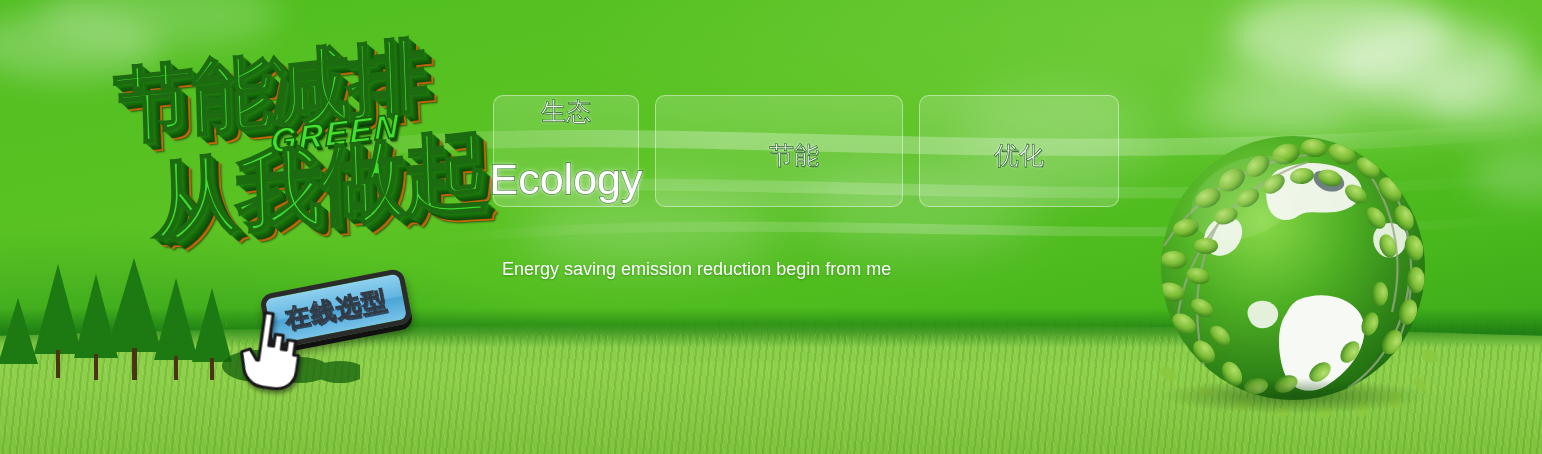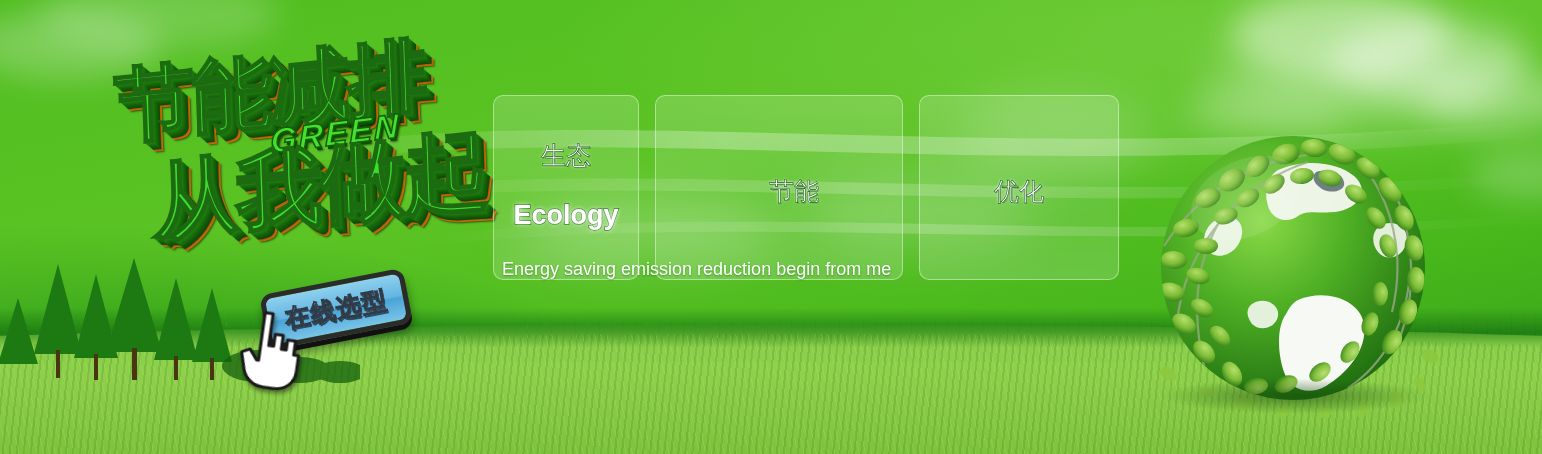--- a/index.html
+++ b/index.html
@@ -135,41 +135,41 @@
   .cursor-hand{
     position:absolute;left:-20px;top:22px;
     transform:rotate(8deg);
     filter:drop-shadow(2px 3px 2px rgba(0,0,0,.45));
   }
 
   
   .cards{position:absolute;left:493px;top:95px;display:flex;gap:16px;}
   .card{
     position:relative;
-    height:185px;
+    height:112px;
     border-radius:10px;
     border:1px solid rgba(255,255,255,.42);
     background:linear-gradient(180deg, rgba(255,255,255,.17) 0%, rgba(255,255,255,.10) 55%, rgba(255,255,255,.17) 100%);
     display:flex;flex-direction:column;align-items:center;justify-content:center;
     box-sizing:border-box;
     padding:0 18px;
   }
   .card:nth-child(1){width:146px;}
   .card:nth-child(2){width:248px;padding-left:48px;}
   .card:nth-child(3){width:200px;}
   .card-cn{
     font-size:25px;line-height:1;
     color:#ffffff;font-weight:normal;
     margin-top:8px;
     -webkit-text-stroke:0.6px #14600c;
     text-shadow:0 0 3px rgba(255,255,255,.9), 1px 1px 0 rgba(20,96,12,.5);
   }
   .card-en{
-    font-size:27px;line-height:1;
-    color:#ffffff;font-weight:bold;
+    font-size:43px;line-height:1;
+    color:#ffffff;font-weight:normal;
     margin-top:34px;margin-bottom:11px;
     white-space:nowrap;
     -webkit-text-stroke:1.4px #15600c;
     paint-order:stroke fill;
     text-shadow:0 0 5px rgba(255,255,255,.85);
   }
 
   .tagline{
     position:absolute;left:502px;top:259px;
     font-size:18px;color:#ffffff;

